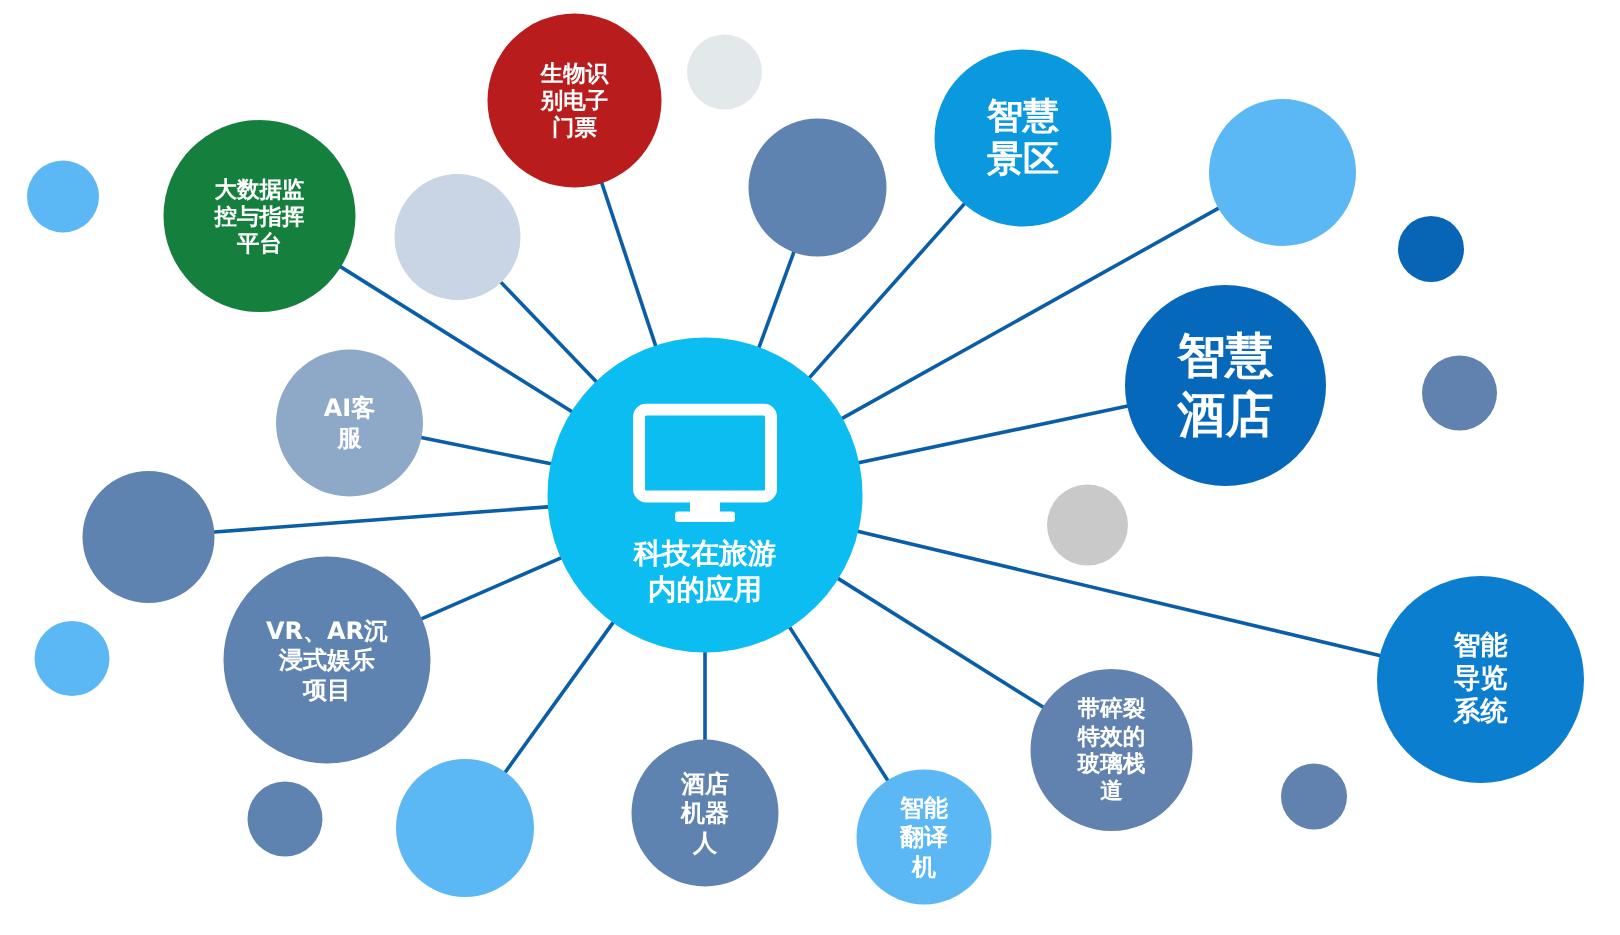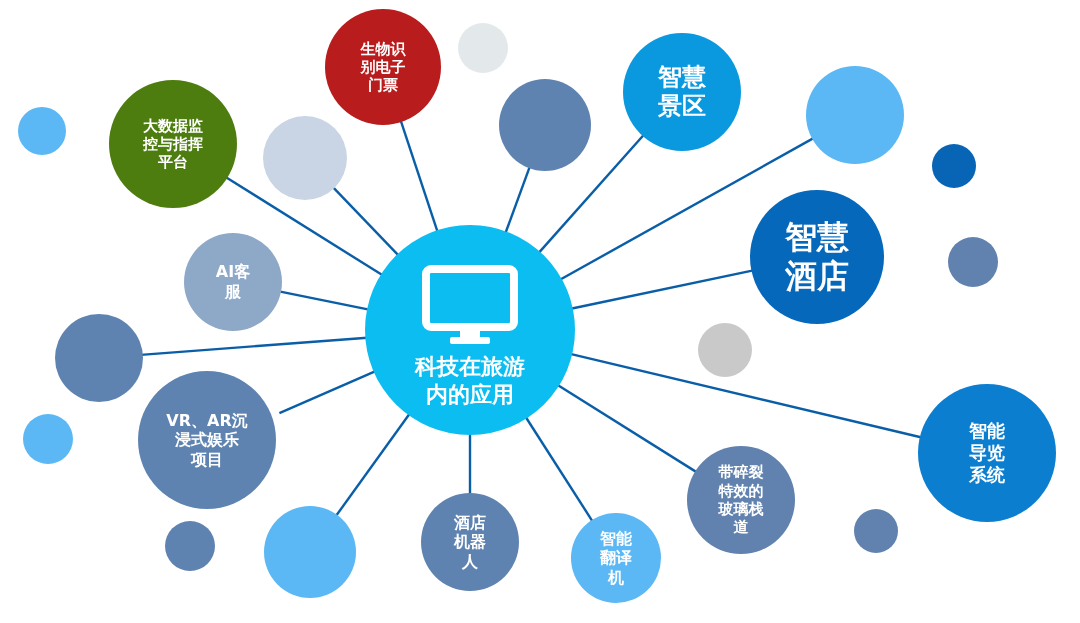--- a/index.html
+++ b/index.html
@@ -6,21 +6,21 @@
   body { width: 1080px; height: 623px; position: relative; overflow: hidden;
          font-family: "DejaVu Sans", "Liberation Sans", sans-serif; }
   #canvas { position: absolute; left: 0; top: 0; width: 1080px; height: 623px; }
   svg#lines { position: absolute; left: 0; top: 0; width: 1080px; height: 623px; }
   .node { position: absolute; border-radius: 50%; display: flex; align-items: center;
           justify-content: center; text-align: center; color: #ffffff; font-weight: bold;
           box-sizing: border-box; }
   .node span { display: block; white-space: pre-line; line-height: 1.22; }
   .hub { flex-direction: column; }
   .hub .monitor { margin-top: 14px; }
-  .hub span { font-size: 22px; line-height: 1.28; margin-top: 6px; }
+  .hub span { font-size: 19px; line-height: 1.28; margin-top: 6px; }
 </style>
 </head>
 <body>
 
 <div id="canvas">
   <svg id="lines" xmlns="http://www.w3.org/2000/svg">
       <line x1="382.7057477346671" y1="275.3308723186804" x2="225.54605476165668" y2="176.9076302547749" stroke="#0A5EA8" stroke-width="2.4"></line>
       <line x1="398.69621292262" y1="255.67120377388272" x2="332.69079109801163" y2="186.86555193247273" stroke="#0A5EA8" stroke-width="2.4"></line>
       <line x1="437.6517166000722" y1="232.2115111013676" x2="400.5874162174365" y2="120.16655707110111" stroke="#0A5EA8" stroke-width="2.4"></line>
       <line x1="505.3888977201438" y1="233.27034623160694" x2="529.8824126244045" y2="166.32140549329412" stroke="#0A5EA8" stroke-width="2.4"></line>
@@ -30,21 +30,21 @@
       <line x1="570.2031977450413" y1="353.8394454983367" x2="921.8192791367208" y2="437.49278787972275" stroke="#0A5EA8" stroke-width="2.4"></line>
       <line x1="557.2532650604355" y1="384.73452051761643" x2="696.9498079306538" y2="472.36703818528105" stroke="#0A5EA8" stroke-width="2.4"></line>
       <line x1="525.5441203389629" y1="416.7401331320791" x2="592.8116779167436" y2="521.7880997603942" stroke="#0A5EA8" stroke-width="2.4"></line>
       <line x1="470" y1="433" x2="470" y2="495" stroke="#0A5EA8" stroke-width="2.4"></line>
       <line x1="409.77695784086177" y1="413.5594709958043" x2="335.7263481068163" y2="516.3046920017923" stroke="#0A5EA8" stroke-width="2.4"></line>
       <line x1="375.60143796733314" y1="371.20572152219586" x2="279.40488986590947" y2="413.19627823313476" stroke="#0A5EA8" stroke-width="2.4"></line>
       <line x1="367.29209558987884" y1="337.75153995548084" x2="140.88089306043776" y2="354.8391778822311" stroke="#0A5EA8" stroke-width="2.4"></line>
       <line x1="369.0496375386221" y1="309.5543569698475" x2="279.0647285017938" y2="291.3295652661861" stroke="#0A5EA8" stroke-width="2.4"></line>
     </svg>
   <div id="nodes">
-      <div class="node" style="left: 109px; top: 80px; width: 128px; height: 128px; background: #4d7c0f;">
+      <div class="node" style="left: 109px; top: 80px; width: 128px; height: 128px; background: #15803d;">
         <span style="font-size: 15px;">大数据监
 控与指挥
 平台</span>
       </div>
       <div class="node" style="left: 263px; top: 116px; width: 84px; height: 84px; background: rgb(201, 213, 228);"></div>
       <div class="node" style="left: 325px; top: 9px; width: 116px; height: 116px; background: #b91c1c;">
         <span style="font-size: 15px;">生物识
 别电子
 门票</span>
       </div>
@@ -79,21 +79,21 @@
 翻译
 机</span>
       </div>
       <div class="node" style="left: 421px; top: 493px; width: 98px; height: 98px; background: rgb(95, 131, 176);">
         <span style="font-size: 16px;">酒店
 机器
 人</span>
       </div>
       <div class="node" style="left: 264px; top: 506px; width: 92px; height: 92px; background: rgb(91, 184, 244);"></div>
       <div class="node" style="left: 165px; top: 521px; width: 50px; height: 50px; background: rgb(95, 131, 176);"></div>
-      <div class="node" style="left: 138px; top: 371px; width: 138px; height: 138px; background: rgb(95, 131, 176);">
+      <div class="node" style="left: 149px; top: 371px; width: 138px; height: 138px; background: rgb(95, 131, 176);">
         <span style="font-size: 16px;">VR、AR沉
 浸式娱乐
 项目</span>
       </div>
       <div class="node" style="left: 23px; top: 414px; width: 50px; height: 50px; background: rgb(91, 184, 244);"></div>
       <div class="node" style="left: 55px; top: 314px; width: 88px; height: 88px; background: rgb(95, 131, 176);"></div>
       <div class="node" style="left: 184px; top: 233px; width: 98px; height: 98px; background: rgb(142, 169, 200);">
         <span style="font-size: 16px;">AI客
 服</span>
       </div>

